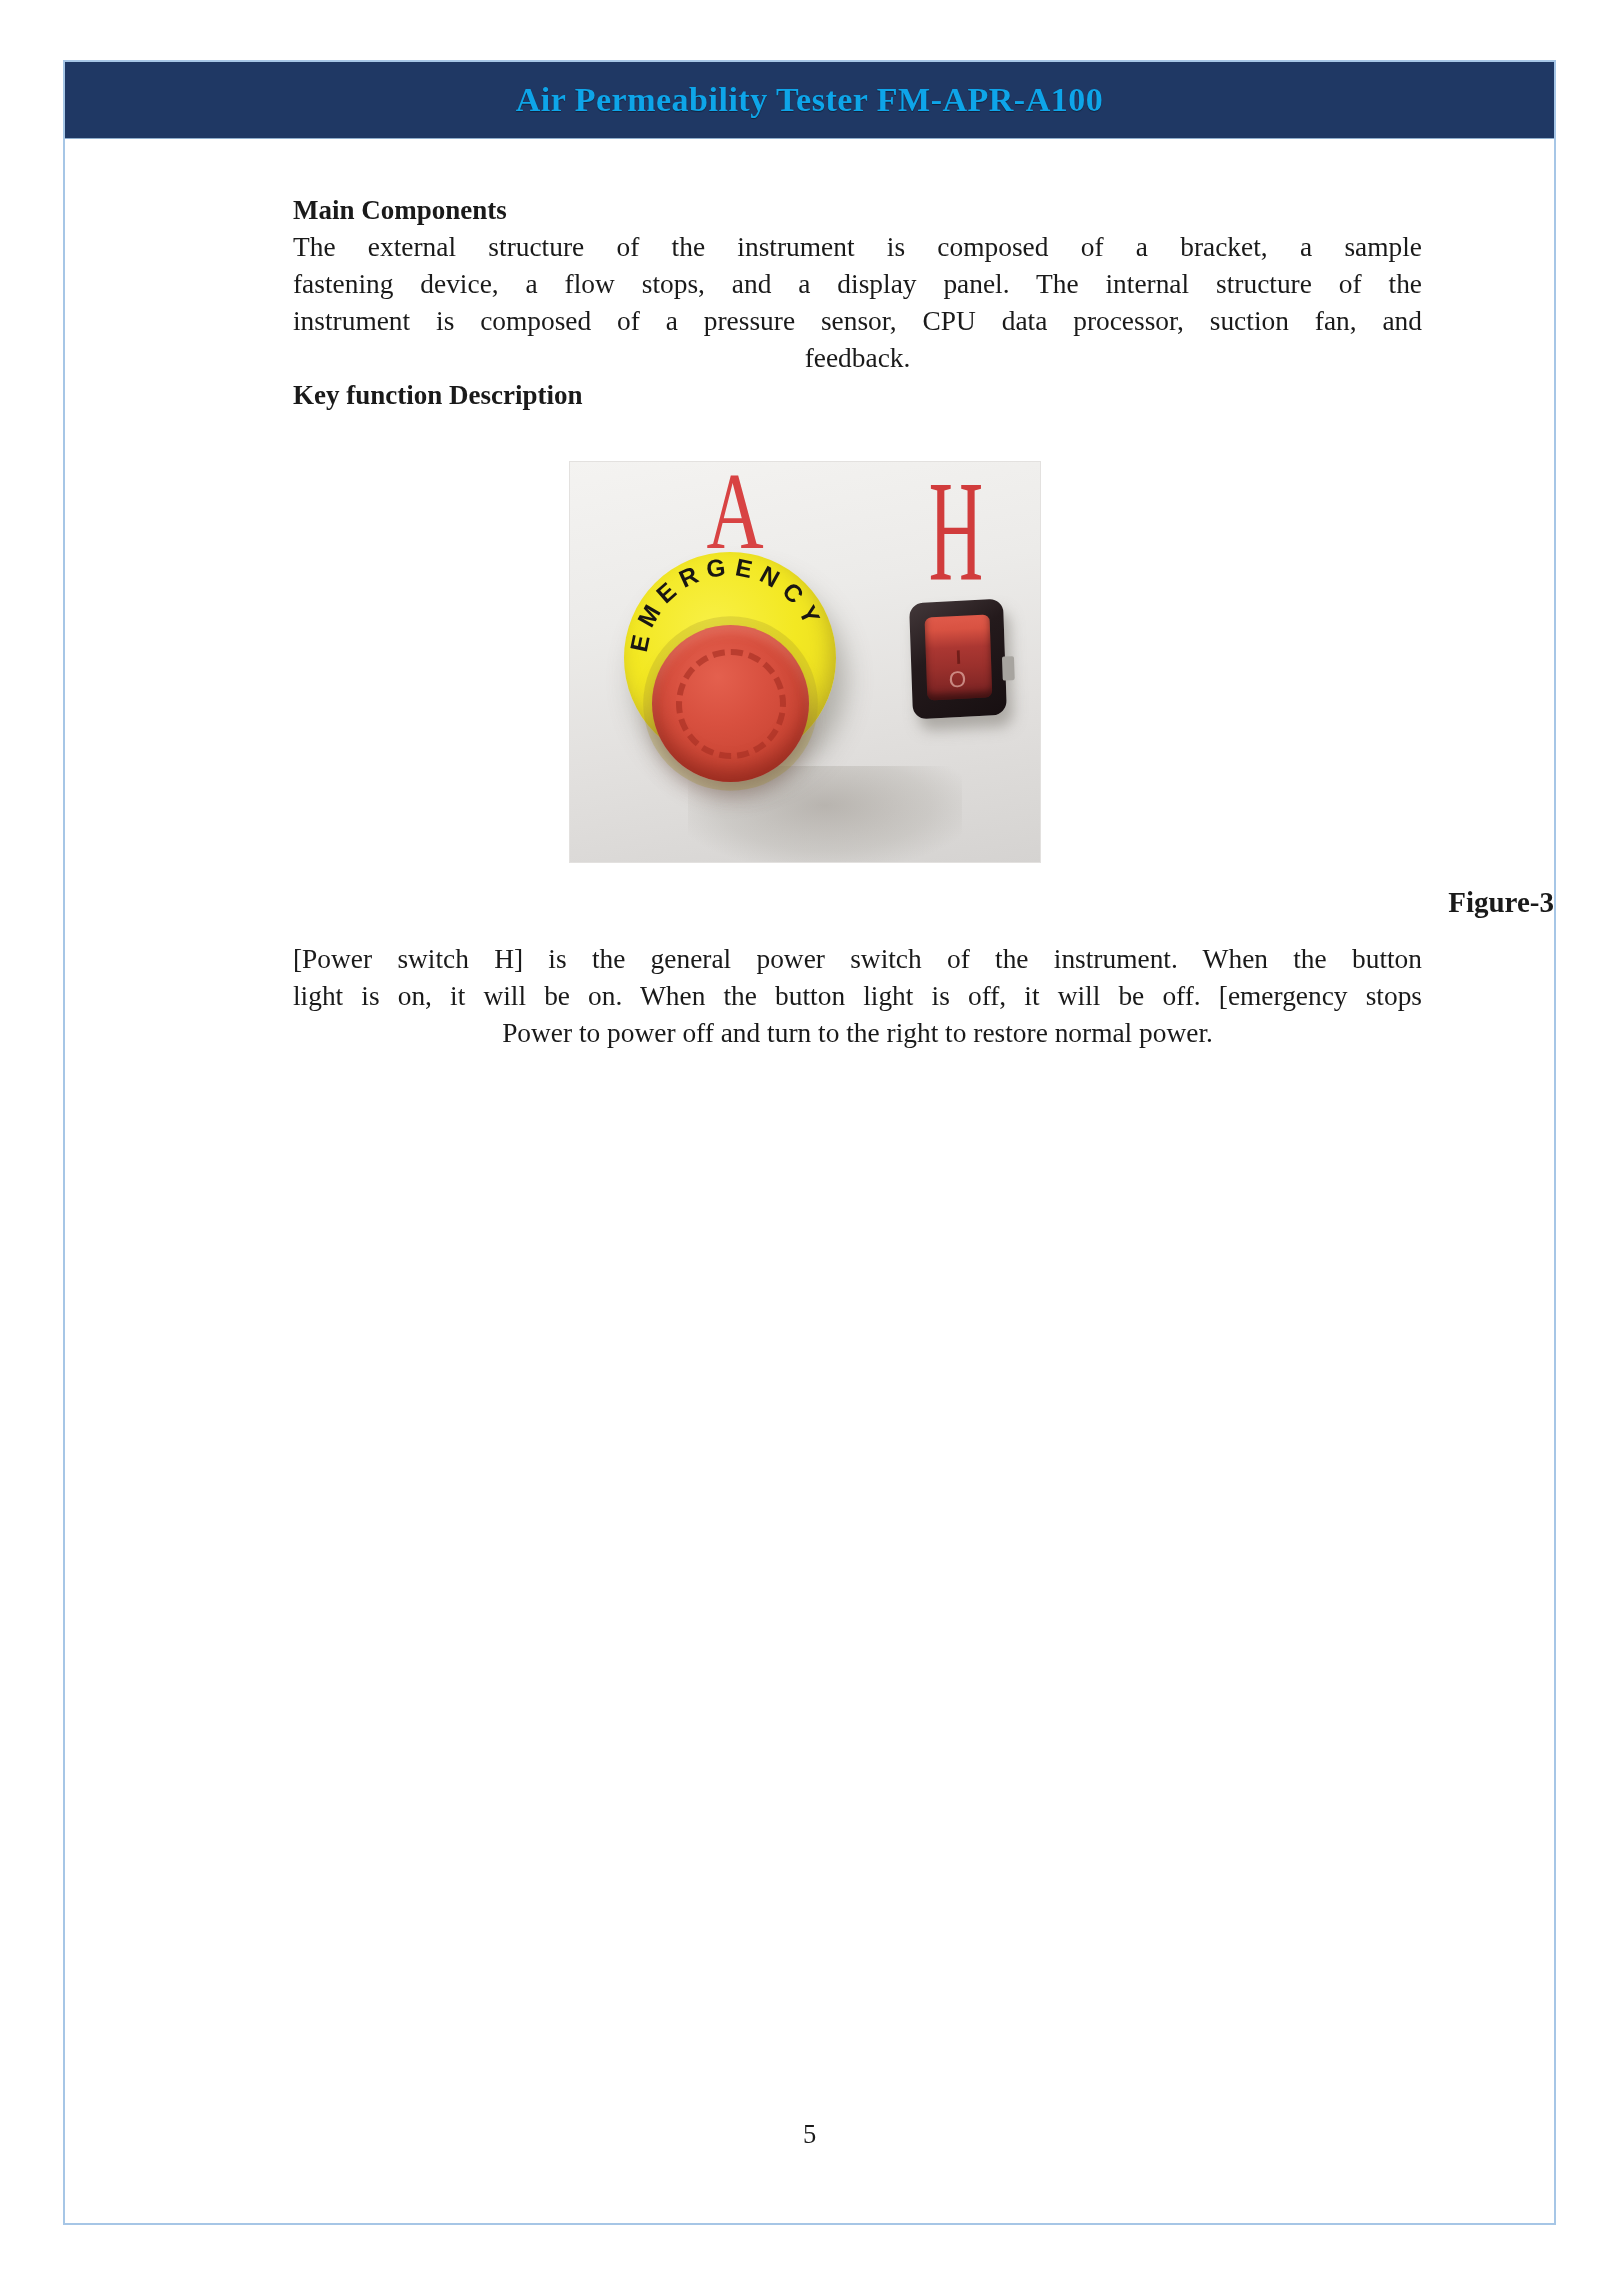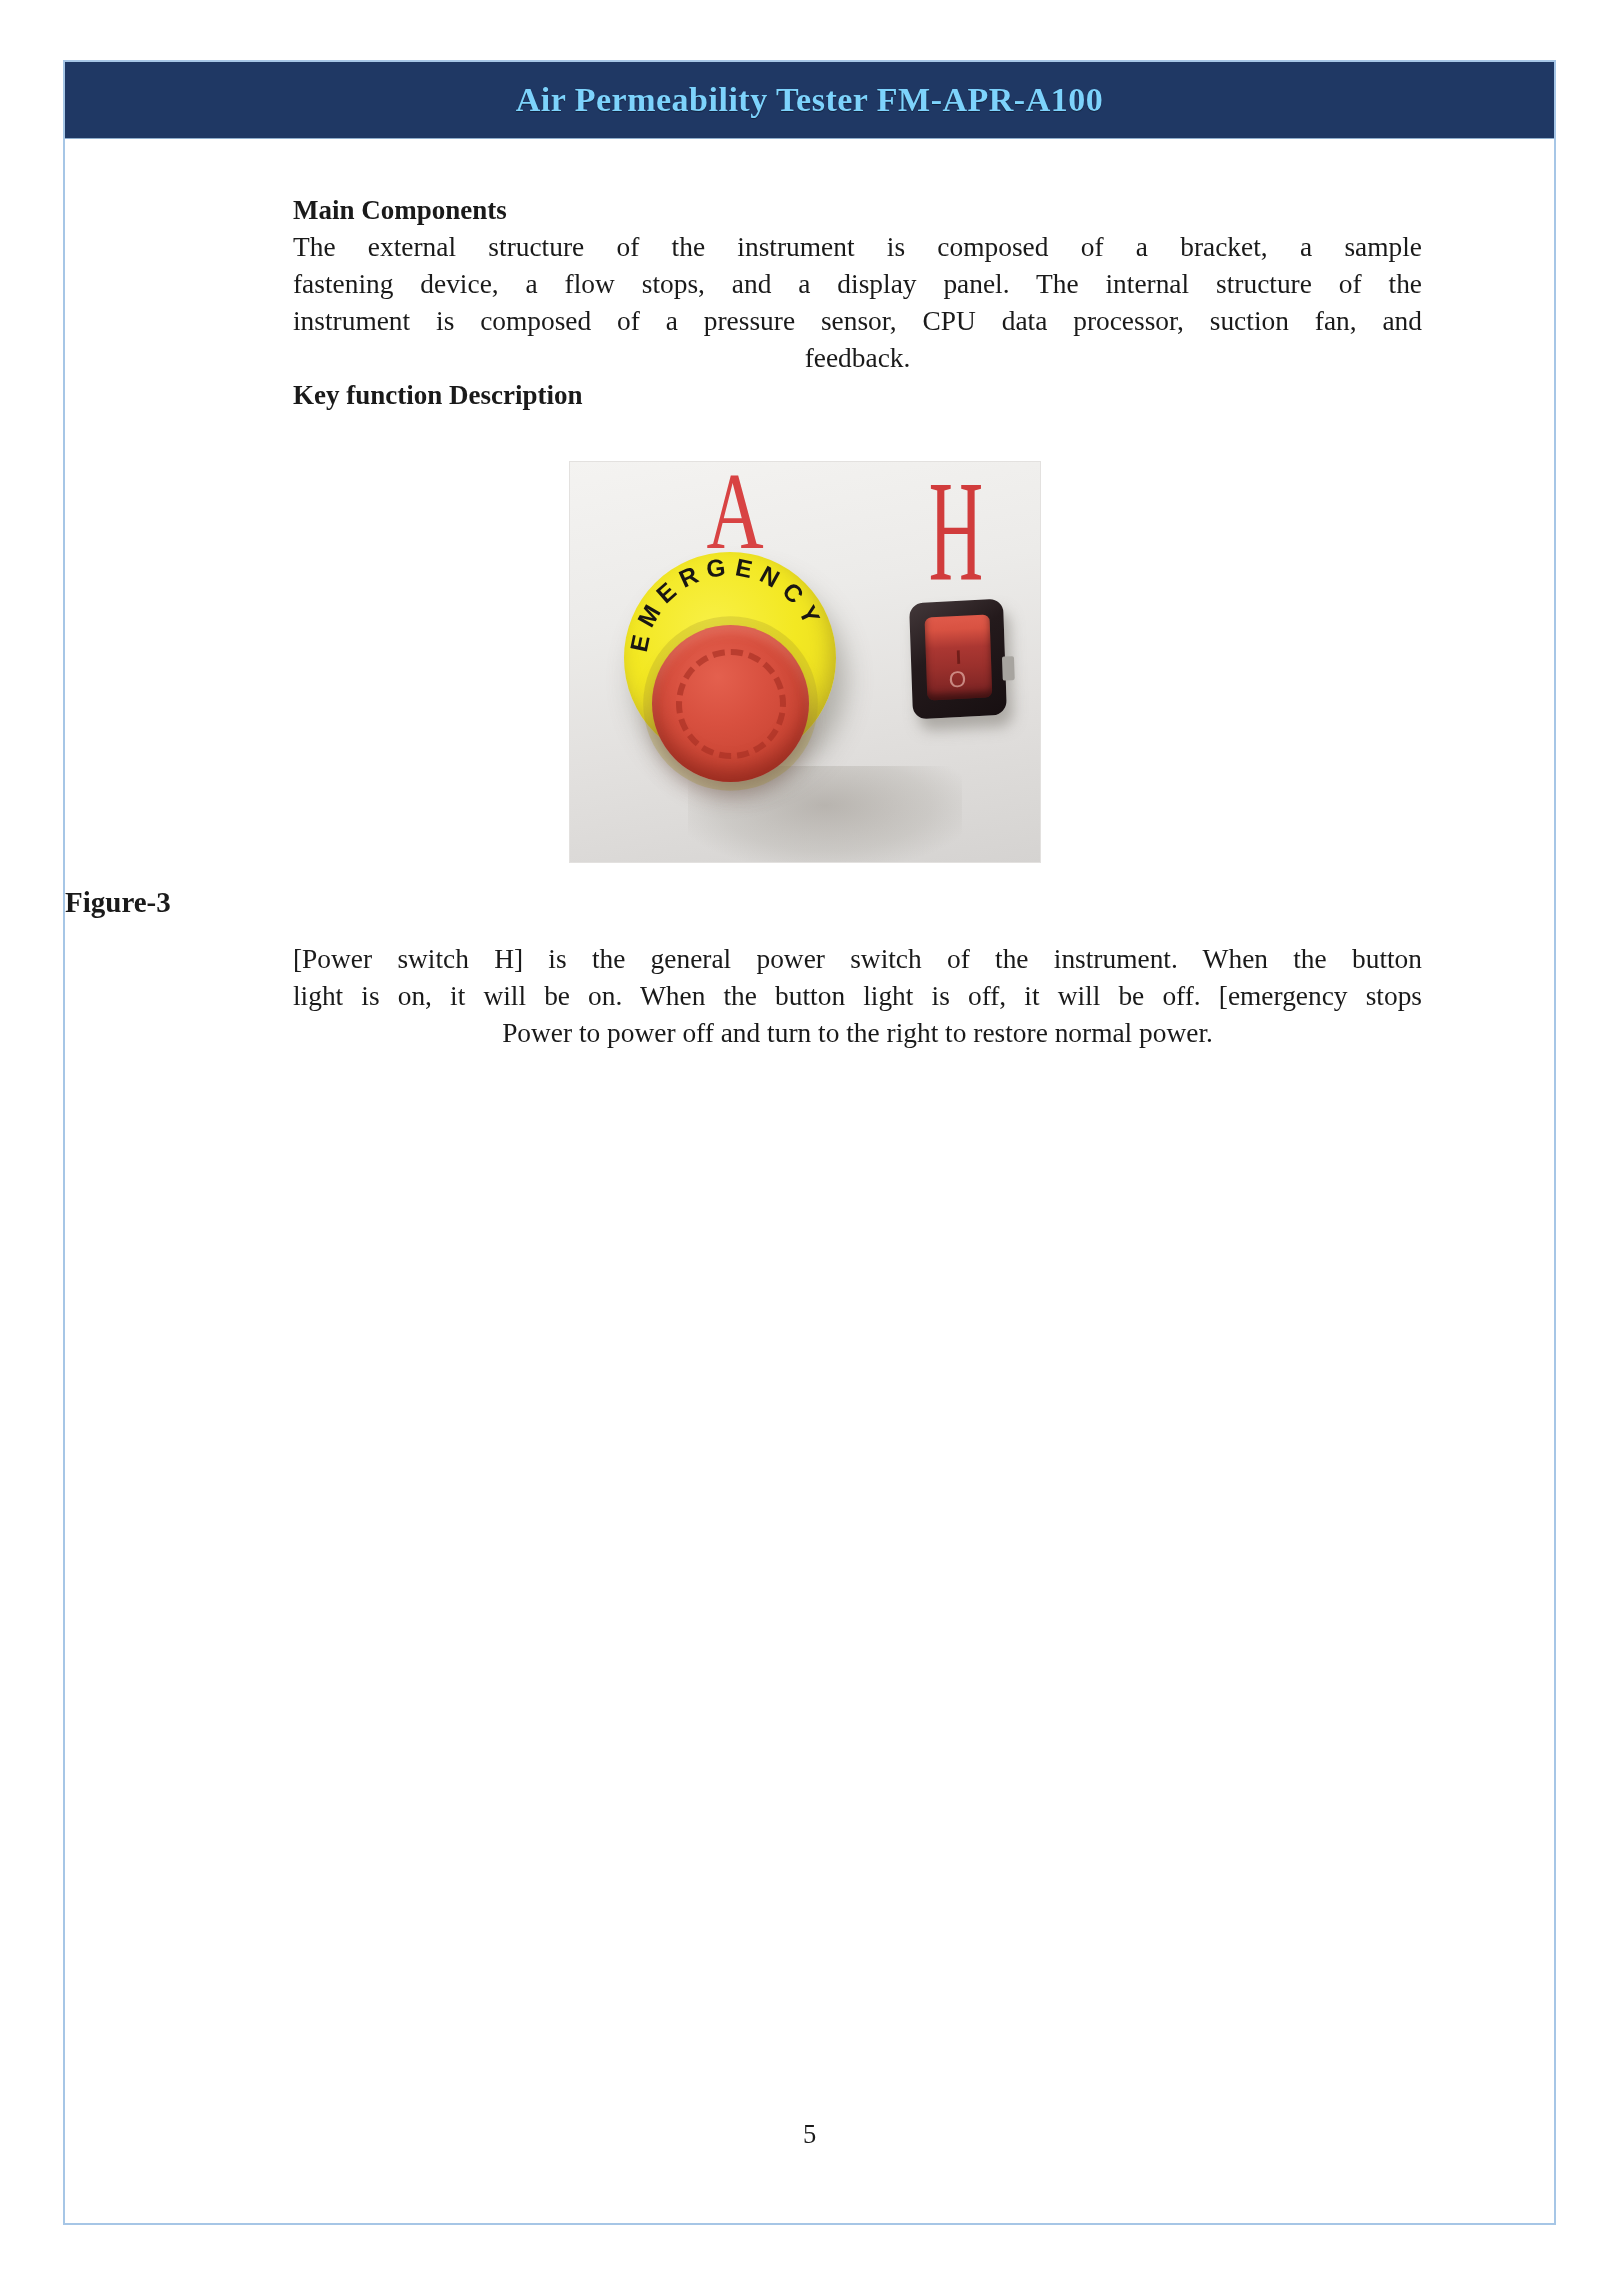--- a/index.html
+++ b/index.html
@@ -2,30 +2,30 @@
 <html><head>
 <meta charset="utf-8">
 <style>
   html,body{margin:0;padding:0;background:#ffffff;}
   body{width:1621px;height:2293px;position:relative;font-family:"Liberation Serif",serif;color:#1a1a1a;}
   .page{position:absolute;left:63px;top:60px;width:1493px;height:2165px;
         border:2px solid #a6c6e6;box-sizing:border-box;background:#ffffff;}
   
   .hdr{position:absolute;left:0;top:0;right:0;height:76px;background:#1f3864;
        border-bottom:1px solid #8faecd;}
-  .hdr-title{width:100%;height:76px;line-height:76px;text-align:center;color:#7dd3fc;
+  .hdr-title{width:100%;height:76px;line-height:76px;text-align:center;color:#0ea5e9;
        font-size:34px;font-weight:bold;letter-spacing:0.5px;text-shadow:0 1px 1px rgba(0,0,0,.4);}
   
   .tblock{position:absolute;left:228px;width:1129px;font-size:27.4px;line-height:37px;}
   .tb1{top:130px;}
   .tb2{top:879px;}
   .hline{font-weight:bold;font-size:27px;}
   .jline{text-align:justify;text-align-last:justify;}
   .lline{text-align:center;}
-  .caption{position:absolute;left:0;right:0;top:822px;text-align:left;
+  .caption{position:absolute;left:0;right:0;top:822px;text-align:right;
            font-weight:bold;font-size:29px;line-height:37px;}
   .pageno{position:absolute;left:0;right:0;top:2055px;text-align:center;font-size:26.5px;line-height:35px;}
   
   .photo{position:absolute;left:505px;top:400px;width:470px;height:400px;overflow:hidden;
          background:linear-gradient(170deg,#f4f3f1 0%,#ecebe9 35%,#e2e0de 65%,#d5d3d1 100%);
          box-shadow:0 0 0 1px #e3e1df;}
   .ph-label{position:absolute;color:#d84343;font-family:"Liberation Serif",serif;line-height:1;}
   .lab-a{left:165px;top:-5.9px;font-size:110px;transform:translateX(-50%) scaleX(.72);transform-origin:top center;}
   .lab-h{left:386px;top:-3.9px;font-size:145px;transform:translateX(-50%) scaleX(.52);transform-origin:top center;color:#d13c3c;}
   .stem-shadow{position:absolute;left:118px;top:304px;width:274px;height:98px;

